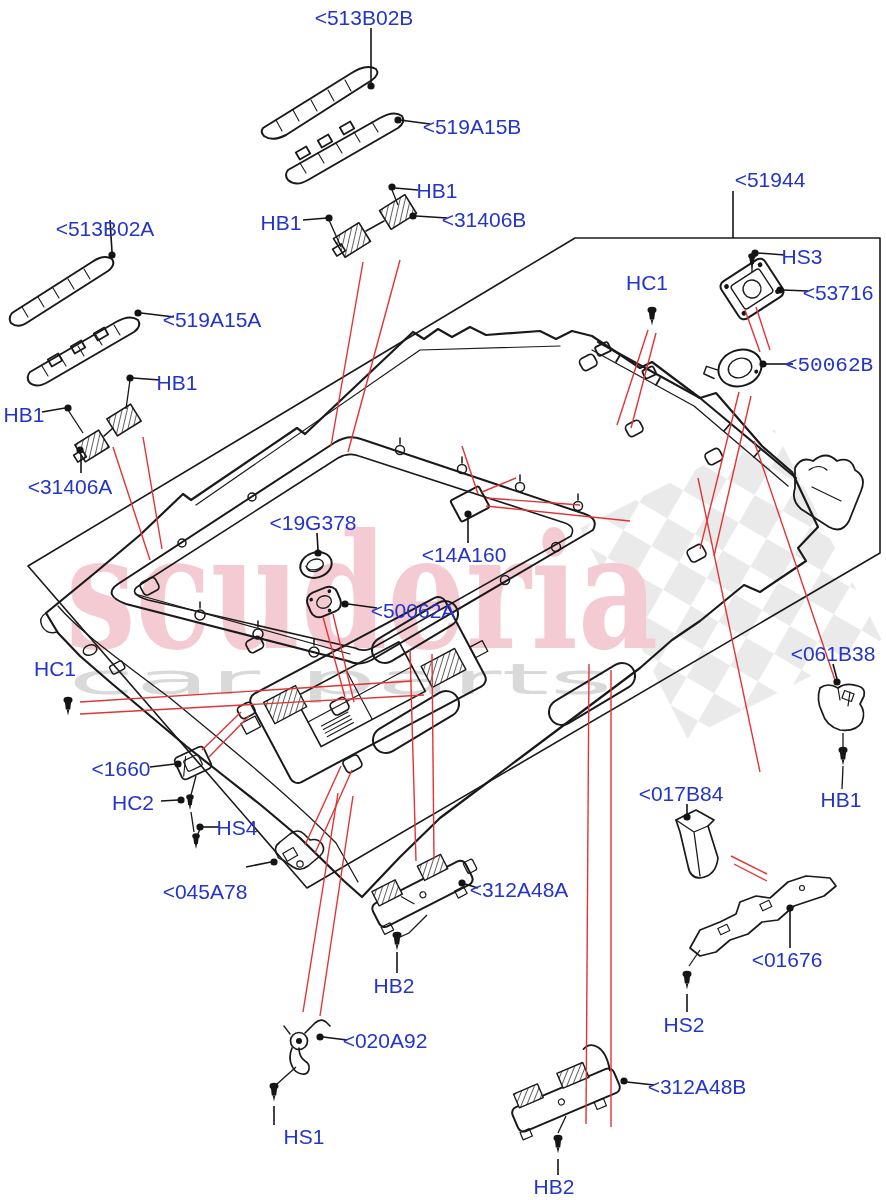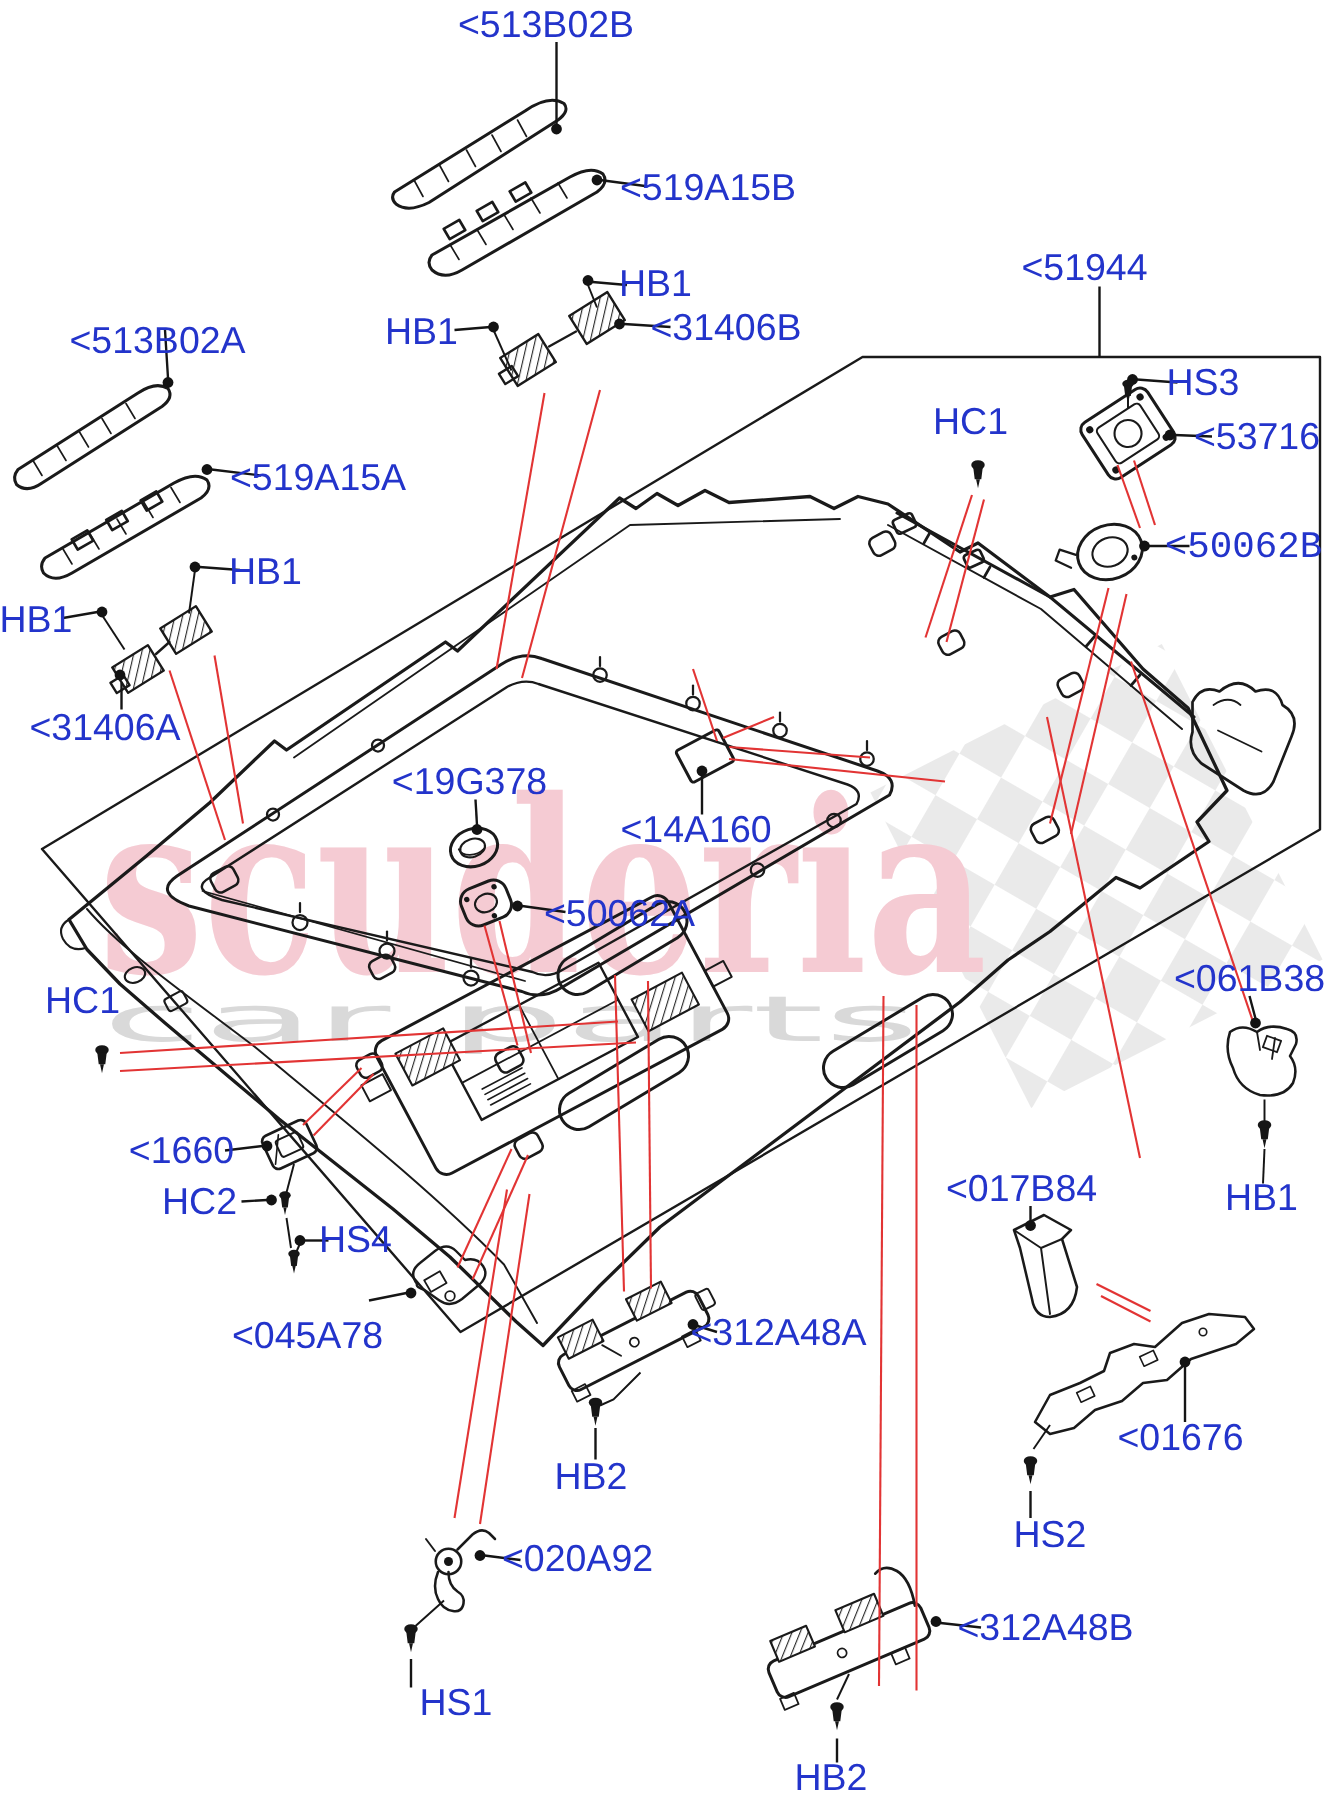--- a/index.html
+++ b/index.html
@@ -1,19 +1,19 @@
 <!DOCTYPE html>
 <html style="--label-color: #2334cb;"><head>
 <meta charset="utf-8">
 <style>
   html,body{margin:0;padding:0;background:#ffffff;}
   #page{position:relative;width:886px;height:1200px;background:#fff;overflow:hidden;
         font-family:"Liberation Sans", sans-serif;}
   #art{position:absolute;left:0;top:0;}
-  .lbl{position:absolute;transform:translate(-50%,-50%);font-size:25px;line-height:1;
+  .lbl{position:absolute;transform:translate(-50%,-50%);font-size:21px;line-height:1;
        color:var(--label-color,#2334cb);white-space:nowrap;letter-spacing:0px;cursor:pointer;}
 </style>
 </head>
 <body>
 
 <div id="page">
 
 <svg id="art" width="886" height="1200" viewBox="0 0 886 1200">
   <defs>
     <pattern id="hatch" width="5" height="5" patternUnits="userSpaceOnUse" patternTransform="rotate(45)">
@@ -411,21 +411,21 @@
     <use href="#screw" transform="translate(558 1144)"></use>
     <use href="#screw" transform="translate(843 756)"></use>
   </g>
 </svg>
 
 <div class="lbl" style="left: 364px; top: 17px;">&lt;513B02B</div>
 <div class="lbl" style="left: 472px; top: 126px;">&lt;519A15B</div>
 <div class="lbl" style="left: 437px; top: 190px;">HB1</div>
 <div class="lbl" style="left: 281px; top: 222px;">HB1</div>
 <div class="lbl" style="left: 484px; top: 219px;">&lt;31406B</div>
-<div class="lbl" style="left: 723px; top: 179px;">&lt;51944</div>
+<div class="lbl" style="left: 770px; top: 179px;">&lt;51944</div>
 <div class="lbl" style="left: 105px; top: 209px; margin-top: 19px;">&lt;513B02A</div>
 <div class="lbl" style="left: 212px; top: 319px;">&lt;519A15A</div>
 <div class="lbl" style="left: 177px; top: 382px;">HB1</div>
 <div class="lbl" style="left: 24px; top: 414px;">HB1</div>
 <div class="lbl" style="left: 70px; top: 486px;">&lt;31406A</div>
 <div class="lbl" style="left: 647px; top: 282px;">HC1</div>
 <div class="lbl" style="left: 802px; top: 256px;">HS3</div>
 <div class="lbl" style="left: 838px; top: 292px;">&lt;53716</div>
 <div class="lbl" style="left: 829px; top: 365px; font-family: Liberation Mono, monospace;">&lt;50062B</div>
 <div class="lbl" style="left: 313px; top: 522px;">&lt;19G378</div>
@@ -433,21 +433,21 @@
 <div class="lbl" style="left: 413px; top: 610px;">&lt;50062A</div>
 <div class="lbl" style="left: 55px; top: 668px;">HC1</div>
 <div class="lbl" style="left: 121px; top: 768px;">&lt;1660</div>
 <div class="lbl" style="left: 133px; top: 802px;">HC2</div>
 <div class="lbl" style="left: 237px; top: 827px;">HS4</div>
 <div class="lbl" style="left: 205px; top: 869px; margin-top: 22px;">&lt;045A78</div>
 <div class="lbl" style="left: 833px; top: 653px;">&lt;061B38</div>
 <div class="lbl" style="left: 841px; top: 799px;">HB1</div>
 <div class="lbl" style="left: 681px; top: 793px;">&lt;017B84</div>
 <div class="lbl" style="left: 787px; top: 959px;">&lt;01676</div>
-<div class="lbl" style="left: 684px; top: 1024px; margin-left: 16px;">HS2</div>
+<div class="lbl" style="left: 684px; top: 1024px;">HS2</div>
 <div class="lbl" style="left: 519px; top: 889px; text-align: right;">&lt;312A48A</div>
 <div class="lbl" style="left: 394px; top: 985px;">HB2</div>
 <div class="lbl" style="left: 385px; top: 1040px;">&lt;020A92</div>
 <div class="lbl" style="left: 288px; top: 1136px; margin-left: 16px;">HS1</div>
 <div class="lbl" style="left: 697px; top: 1086px;">&lt;312A48B</div>
 <div class="lbl" style="left: 554px; top: 1186px;">HB2</div>
 
 </div>
 
 </body></html>

